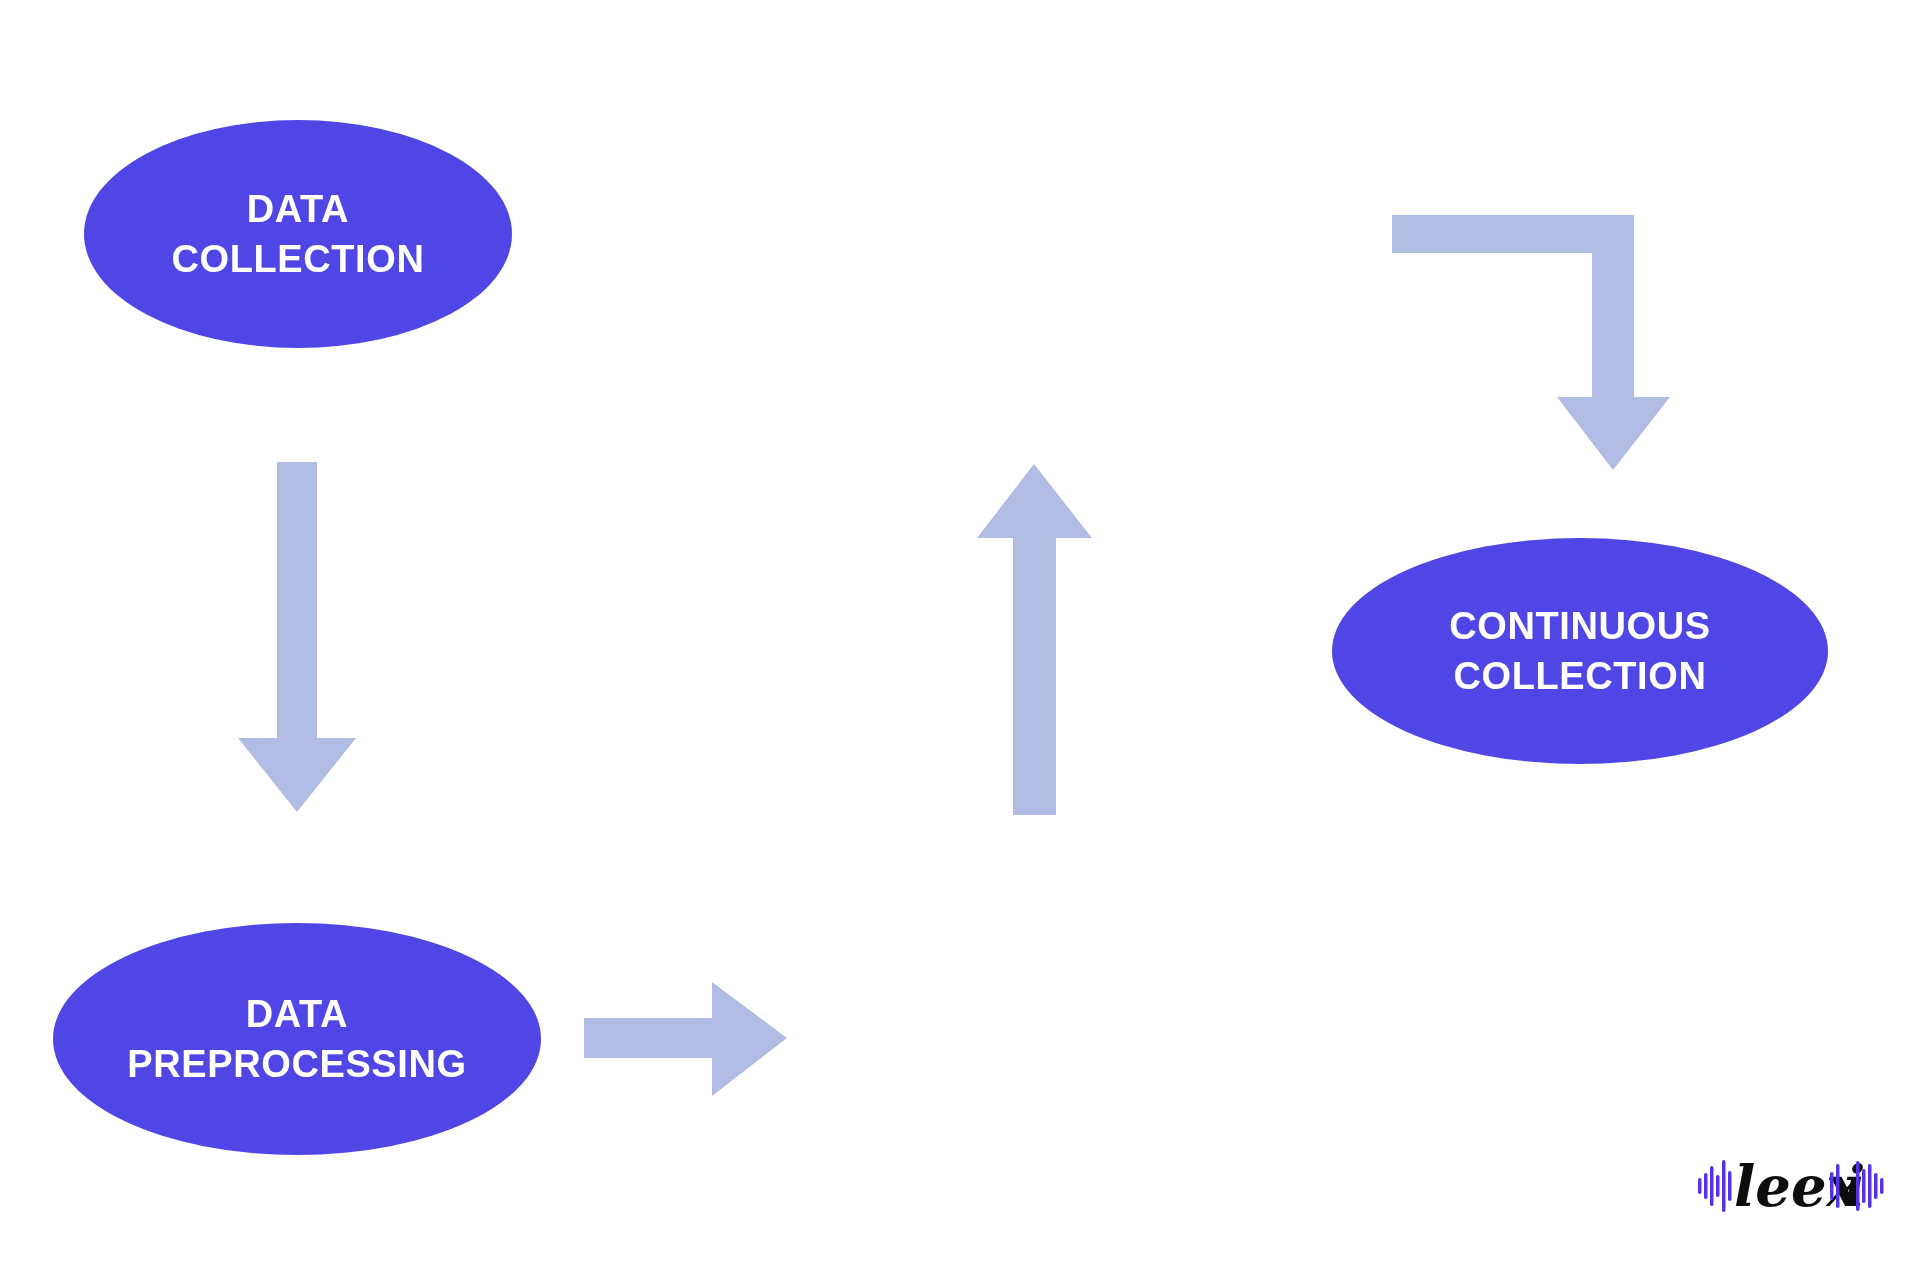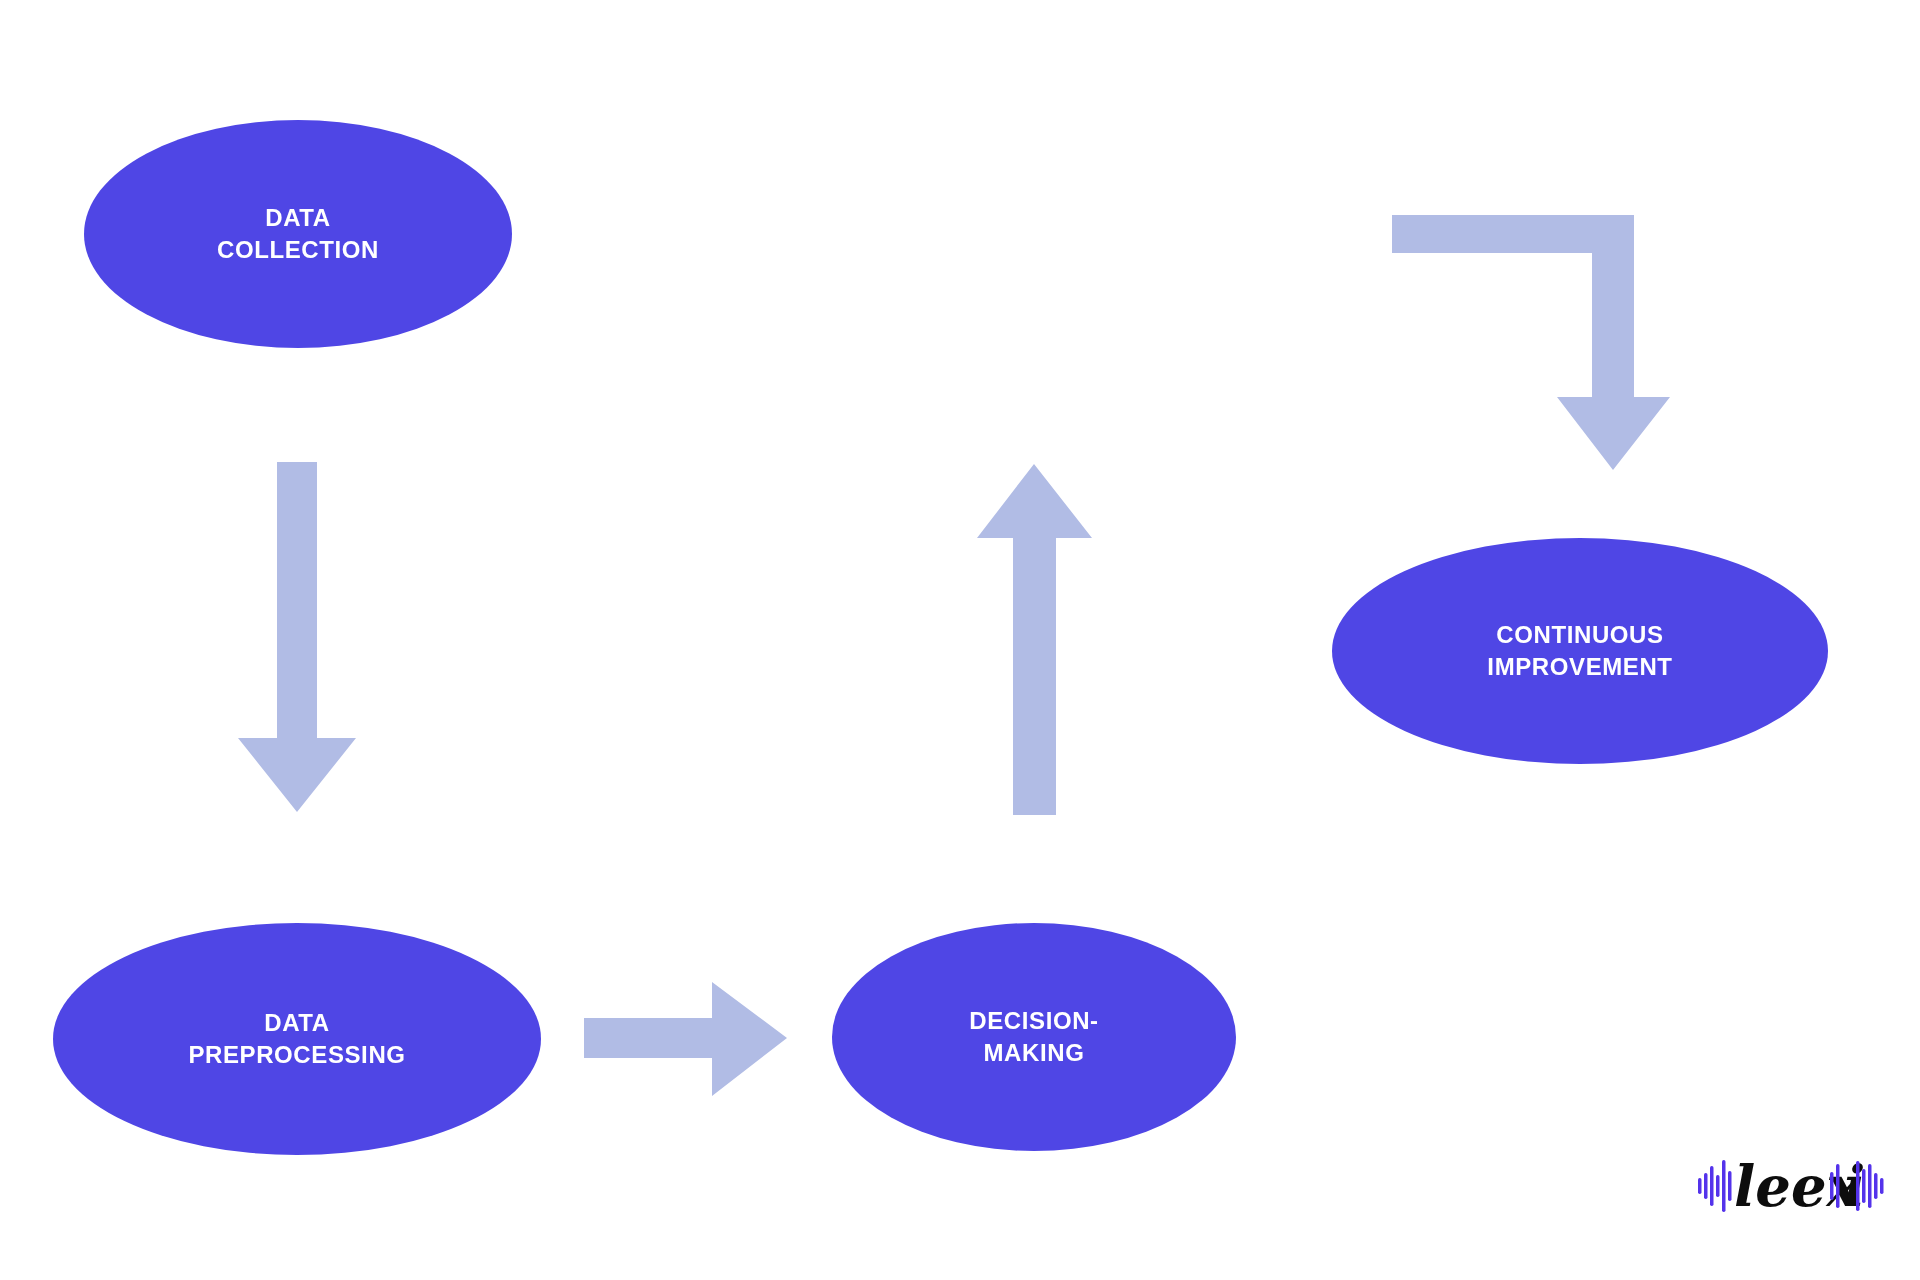--- a/index.html
+++ b/index.html
@@ -19,21 +19,21 @@
     position: absolute;
     border-radius: 50%;
     background: #4f46e5;
     display: flex;
     align-items: center;
     justify-content: center;
   }
   .node-label {
     color: #ffffff;
     font-weight: 700;
-    font-size: 24px;
+    font-size: 38px;
     line-height: 1.32;
     letter-spacing: 0.6px;
     text-align: center;
     white-space: pre-line;
   }
   
   #node-data-collection        { left:  84px; top: 120px; width: 428px; height: 228px; }
   #node-machine-learning       { left: 778px; top: 122px; width: 512px; height: 228px; }
   #node-continuous-improvement { left:1332px; top: 538px; width: 496px; height: 226px; }
   #node-data-preprocessing     { left:  53px; top: 923px; width: 488px; height: 232px; }
@@ -65,32 +65,28 @@
 <div id="canvas">
 
   <div class="node" id="node-data-collection">
     <div class="node-label">DATA
 COLLECTION</div>
   </div>
 
 
   <div class="node" id="node-continuous-improvement">
     <div class="node-label">CONTINUOUS
-IMPROVEMENT</div>
+COLLECTION</div>
   </div>
 
   <div class="node" id="node-data-preprocessing">
     <div class="node-label">DATA
 PREPROCESSING</div>
   </div>
 
-  <div class="node" id="node-decision-making">
-    <div class="node-label">DECISION-
-MAKING</div>
-  </div>
 
   <svg id="arrows-layer" viewBox="0 0 1920 1280" xmlns="http://www.w3.org/2000/svg">
     <polygon fill="#b1bce5" points="277,462 317,462 317,738 356,738 297,812 238,738 277,738"></polygon>
     <polygon fill="#b1bce5" points="584,1018 712,1018 712,982 787,1038 712,1096 712,1058 584,1058"></polygon>
     <polygon fill="#b1bce5" points="1034,464 1092,538 1056,538 1056,815 1013,815 1013,538 977,538"></polygon>
     <polygon fill="#b1bce5" points="1392,215 1634,215 1634,397 1670,397 1613,470 1557,397 1592,397 1592,253 1392,253"></polygon>
   </svg>
 
   <svg id="logo" viewBox="0 0 192 84" xmlns="http://www.w3.org/2000/svg">
     <g fill="#5433eb">

